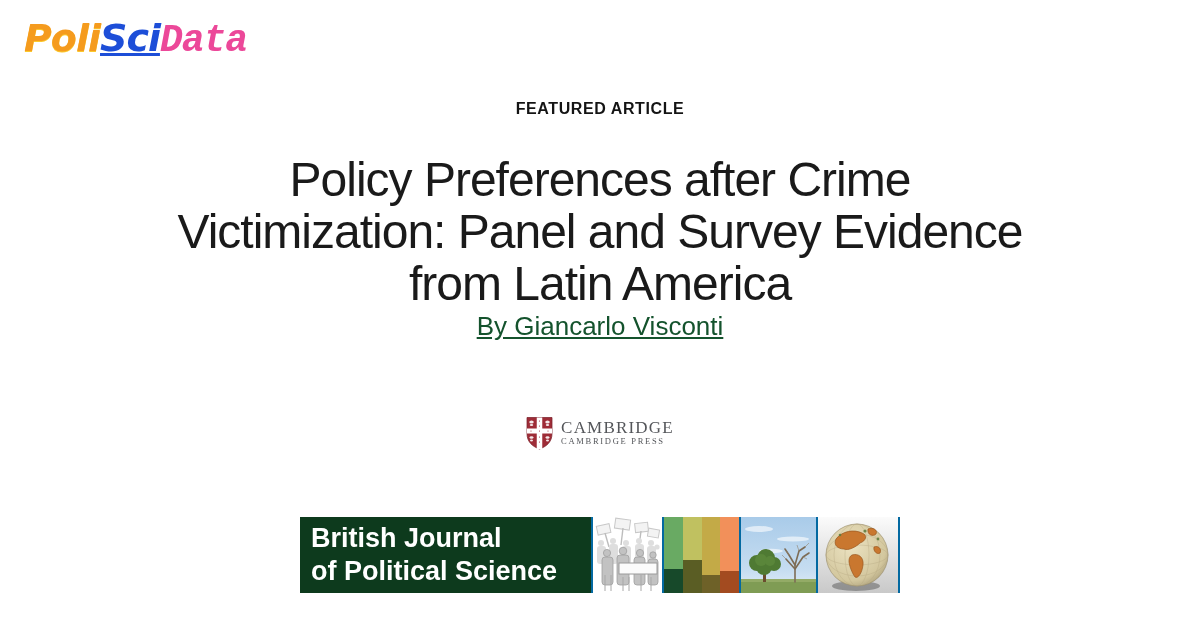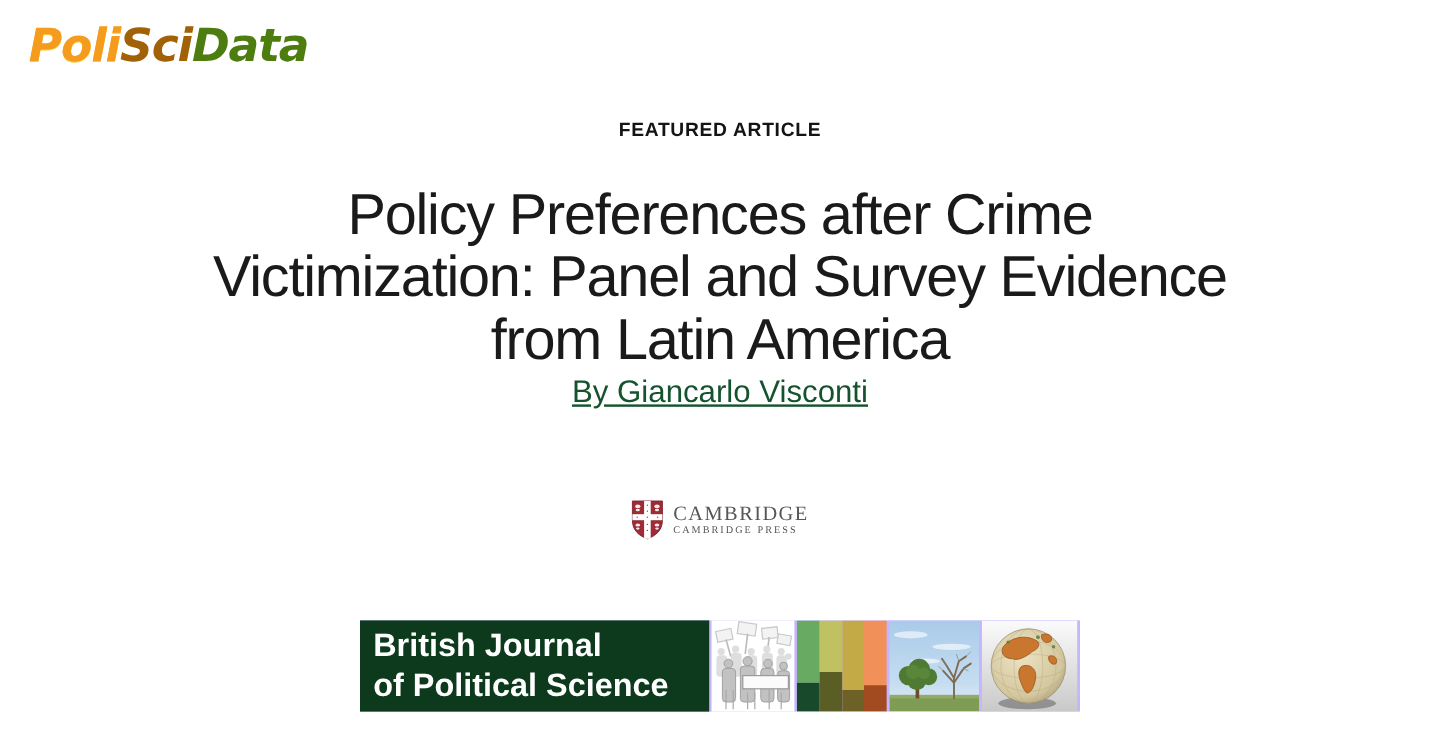--- a/index.html
+++ b/index.html
@@ -4,22 +4,22 @@
 <style>
   * { margin:0; padding:0; box-sizing:border-box; }
   html,body { width:1200px; height:630px; background:#ffffff; overflow:hidden;
               font-family:"Liberation Sans", sans-serif; position:relative; }
 
   
   .logo { position:absolute; left:24px; top:16px; font-family:"DejaVu Sans", sans-serif;
           font-weight:bold; font-style:italic; font-size:38px; letter-spacing:-1px;
           white-space:nowrap; }
   .logo .seg1 { color:#f59b1e; text-shadow:0 1px 0 #fbc92d; }
-  .logo .seg2 { color:#a16207; }
-  .logo .seg3 { color:#4d7c0f; }
+  .logo .seg2 { color:#1d4ed8;text-decoration:underline; }
+  .logo .seg3 { color:#ec4899;font-family:Liberation Mono, monospace; }
 
   
   .kicker { position:absolute; top:100px; left:0; width:100%; text-align:center;
             font-size:16px; font-weight:bold; letter-spacing:0.6px; color:#141414; }
 
   
   .title { position:absolute; top:154px; left:0; width:100%; text-align:center;
            font-size:48px; line-height:52px; font-weight:400; color:#1a1a1a;
            letter-spacing:-1px; }
 
@@ -32,21 +32,21 @@
                display:flex; justify-content:center; align-items:flex-start; gap:8px; }
   .pub-shield { width:27px; height:35px; display:block; }
   .pub-text { padding-top:3px; }
   .pub-name { font-family:"Liberation Serif", serif; font-size:17px; letter-spacing:1.2px;
               color:#54565a; line-height:17px; }
   .pub-sub  { font-family:"Liberation Serif", serif; font-size:8.5px; letter-spacing:1.7px;
               color:#54565a; line-height:11px; }
 
   
   .banner { position:absolute; left:300px; top:517px; width:600px; height:76px;
-            display:flex; background:#c4b5fd; }
+            display:flex; background:#0369a1; }
   .banner-green { width:291px; height:100%; background:#0d3a1d; color:#ffffff;
                   font-weight:bold; font-size:27px; line-height:33px;
                   padding:5px 0 0 11px; }
   .art { height:100%; margin-left:2px; position:relative; overflow:hidden; }
   .panel-protest { width:69px; background:#ffffff; }
   .panel-bars    { width:75px; display:flex; }
   .panel-trees   { width:75px; }
   .panel-globe   { width:80px; }
   .panel-bars .bar { flex:1 1 0; display:flex; flex-direction:column; }
   .panel-bars .bar .top { width:100%; }

